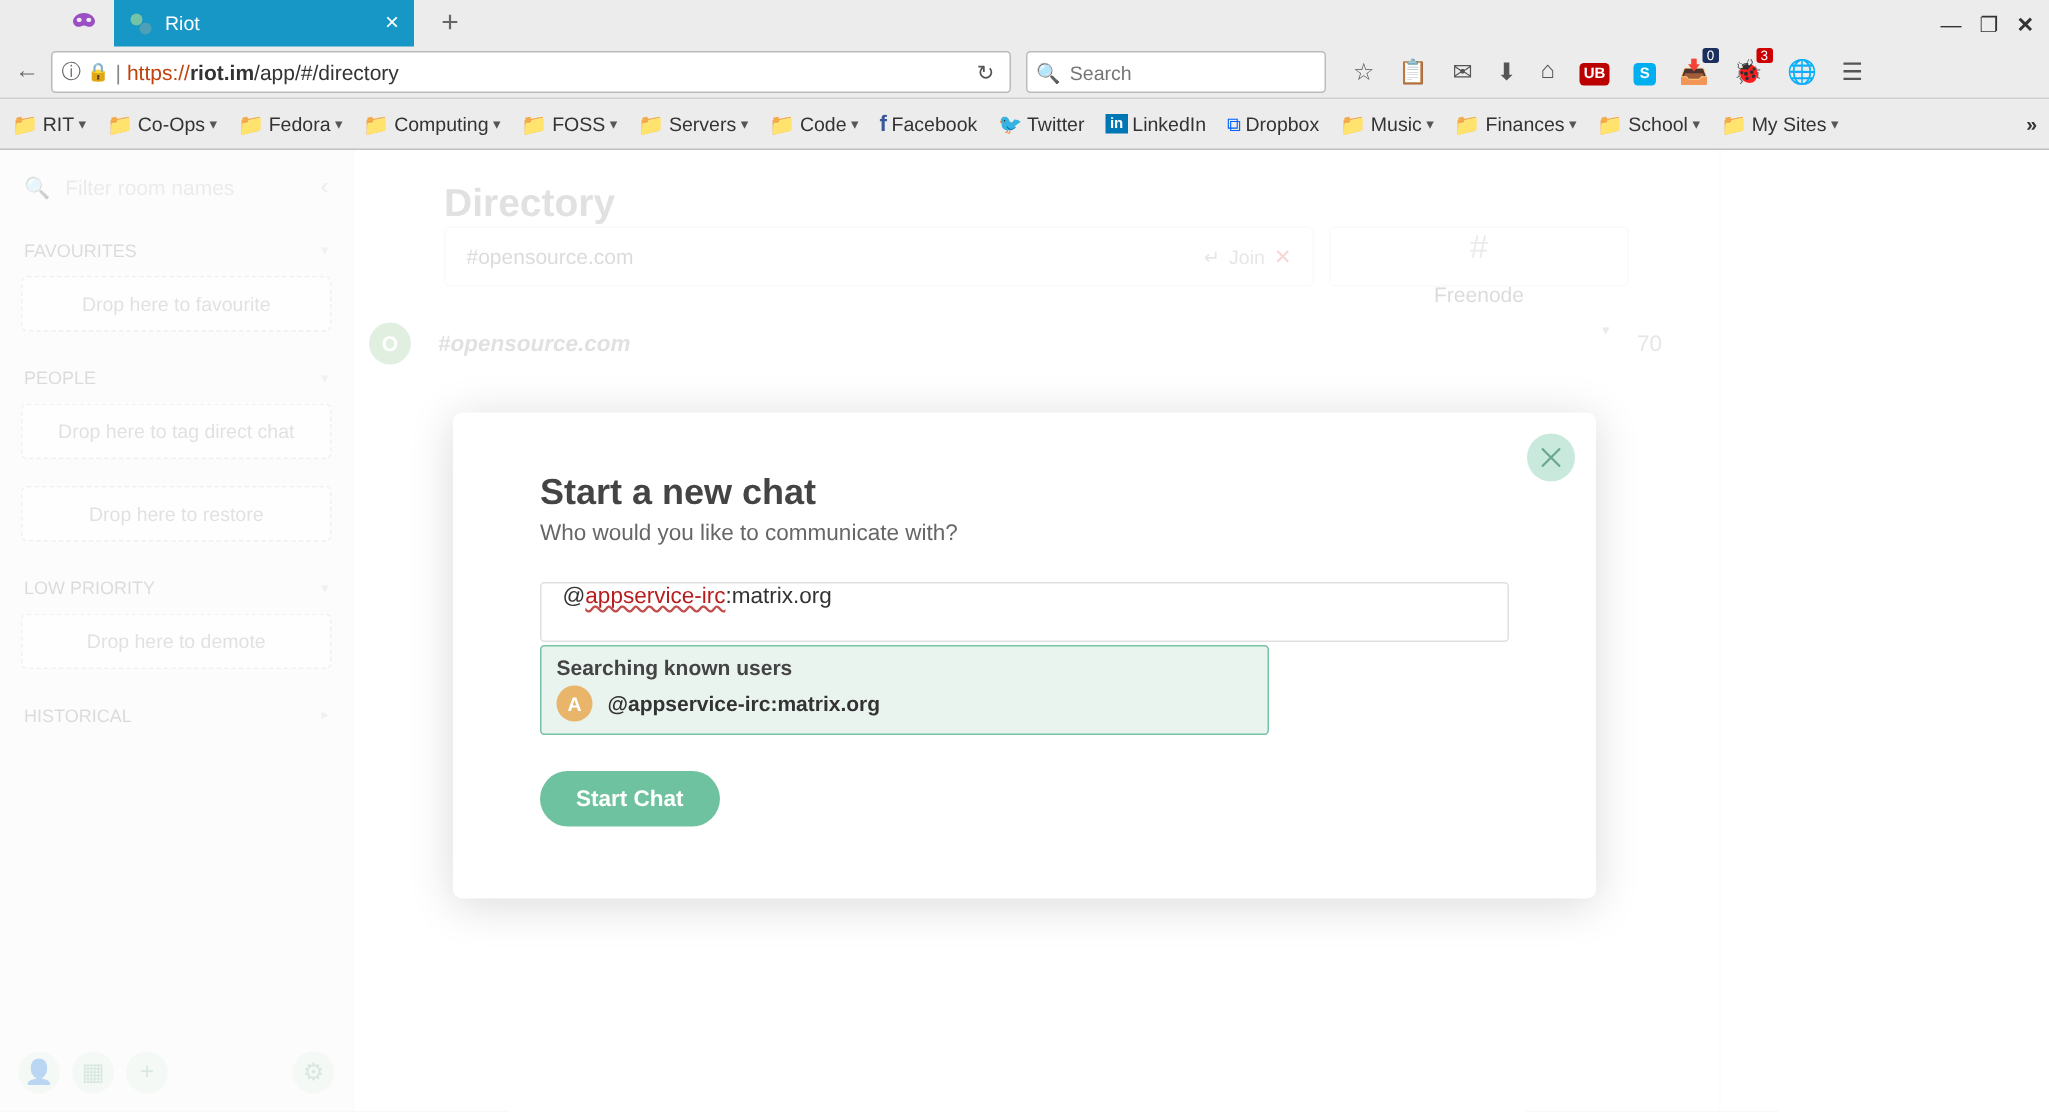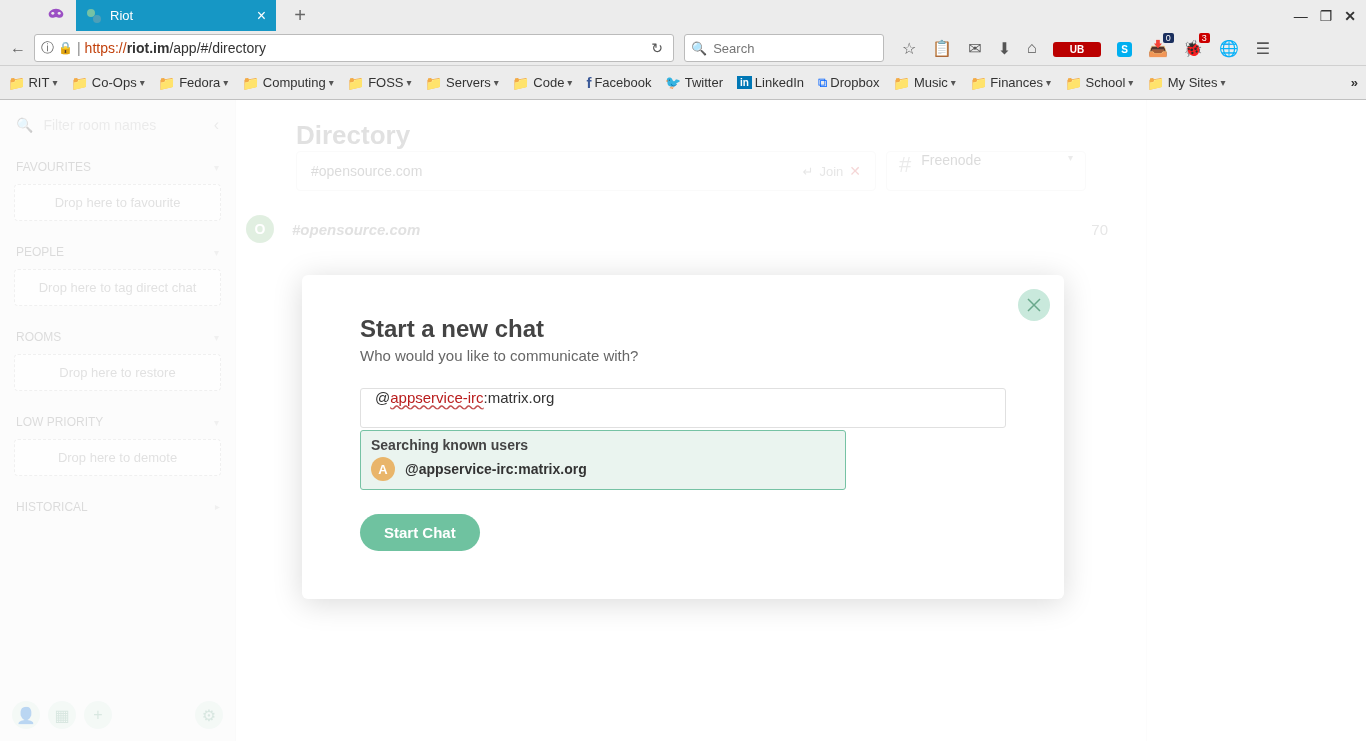--- a/index.html
+++ b/index.html
@@ -46,21 +46,21 @@
 .bottom-icons { position: absolute; bottom: 12px; left: 12px; right: 12px; display: flex; gap: 8px; align-items: center; }
 .circ-btn { width: 28px; height: 28px; border-radius: 50%; background: #d9e9e2; display: flex; align-items: center; justify-content: center; color: #7fb09a; font-size: 16px; }
 .circ-btn.last { margin-left: auto; }
 
 .main { flex: 1; padding: 20px 60px; position: relative; }
 .page-title { font-size: 26px; font-weight: 700; color: #999; }
 .search-row { display: flex; gap: 10px; align-items: center; }
 .room-search { flex: 1; height: 40px; border: 1px solid #eee; border-radius: 4px; padding: 0 14px; font-size: 14px; color: #888; display: flex; align-items: center; }
 .room-search .join { margin-left: auto; color: #aaa; font-size: 13px; display: flex; align-items: center; gap: 6px; }
 .join .x { color: #d77; font-size: 14px; }
-.server-sel { width: 200px; height: 40px; border: 1px solid #eee; border-radius: 4px; display: flex; align-items: flex-start; padding: 0 12px; color: #888; font-size: 14px; gap: 10px; }
+.server-sel { width: 200px; height: 40px; border: 1px solid #eee; border-radius: 4px; display: flex; align-items: center; padding: 0 12px; color: #888; font-size: 14px; gap: 10px; flex-direction: column; }
 .server-sel .hash { font-size: 22px; color: #bbb; font-weight: 300; }
 .server-sel .dd { margin-left: auto; font-size: 10px; color: #bbb; }
 .result-row { margin-top: 24px; display: flex; align-items: center; gap: 18px; color: #999; font-size: 15px; font-weight: 700; font-style: italic; }
 .avatar-o { width: 28px; height: 28px; border-radius: 50%; background: #9cc99c; color: #fff; display: flex; align-items: center; justify-content: center; font-size: 14px; font-weight: 700; font-style: normal; margin-left: -50px; }
 .count { margin-left: auto; color: #aaa; font-style: normal; font-weight: 400; position: absolute; right: 38px; }
 
 .right-rail { width: 220px; border-left: 1px solid #f4f4f4; }
 
 
 .overlay { position: absolute; top: 100px; left: 0; width: 1366px; height: 641px; background: rgba(255,255,255,0.7); }
@@ -118,21 +118,21 @@
   <div class="search-bar">
     <span style="color:#888">🔍</span>
     <input placeholder="Search" style="">
   </div>
   <div class="toolbar-icons">
     <span>☆</span>
     <span>📋</span>
     <span>✉</span>
     <span>⬇</span>
     <span>⌂</span>
-    <span><span style="background:#b00;color:#fff;font-size:10px;padding:2px 17px;border-radius:3px;font-weight:bold">UB</span></span>
+    <span><span style="background:#b00;color:#fff;font-size:10px;padding:2px 3px;border-radius:3px;font-weight:bold">UB</span></span>
     <span><span style="background:#00aff0;color:#fff;font-size:10px;padding:2px 4px;border-radius:3px;font-weight:bold">S</span></span>
     <span class="badge-wrap">📥<span class="badge navy">0</span></span>
     <span class="badge-wrap" style="color:#d07030">🐞<span class="badge">3</span></span>
     <span>🌐</span>
     <span>☰</span>
   </div>
 </div>
 
 <div class="bookmarks-row">
   <span class="bm">
@@ -222,24 +222,20 @@
         <span class="arr">▾</span>
       </div>
     <div class="drop-box">Drop here to favourite</div>
 
     <div class="section-h">
         <span>PEOPLE</span>
         <span class="arr">▾</span>
       </div>
     <div class="drop-box">Drop here to tag direct chat</div>
 
-    <div class="section-h">
-        <span>ROOMS</span>
-        <span class="arr">▾</span>
-      </div>
     <div class="drop-box">Drop here to restore</div>
 
     <div class="section-h">
         <span>LOW PRIORITY</span>
         <span class="arr">▾</span>
       </div>
     <div class="drop-box">Drop here to demote</div>
 
     <div class="section-h">
         <span>HISTORICAL</span>

